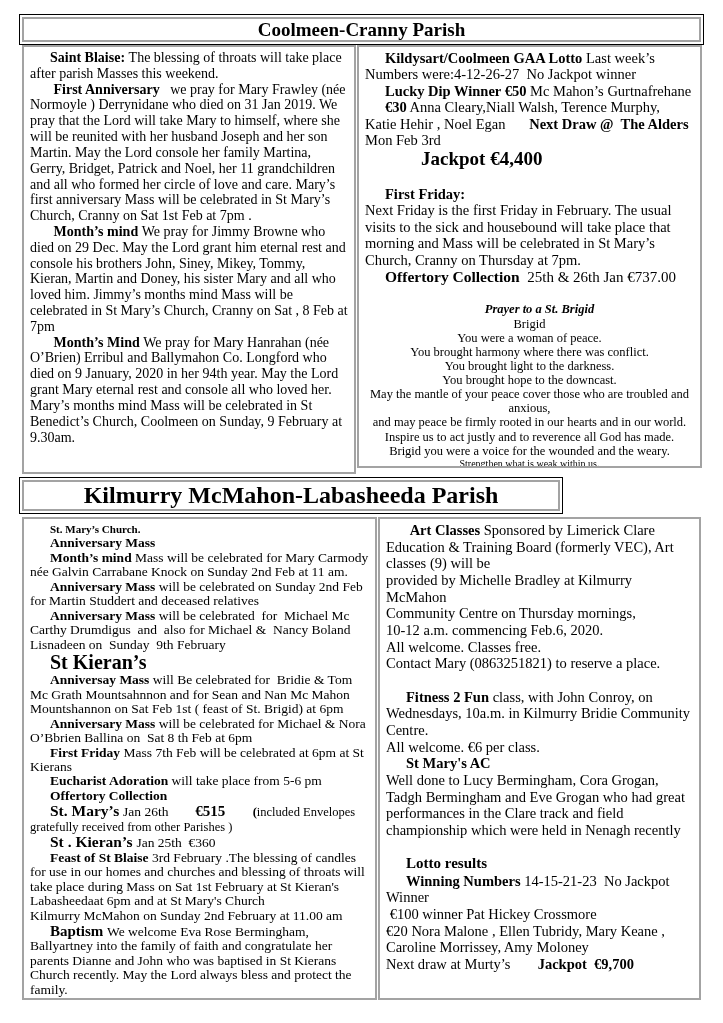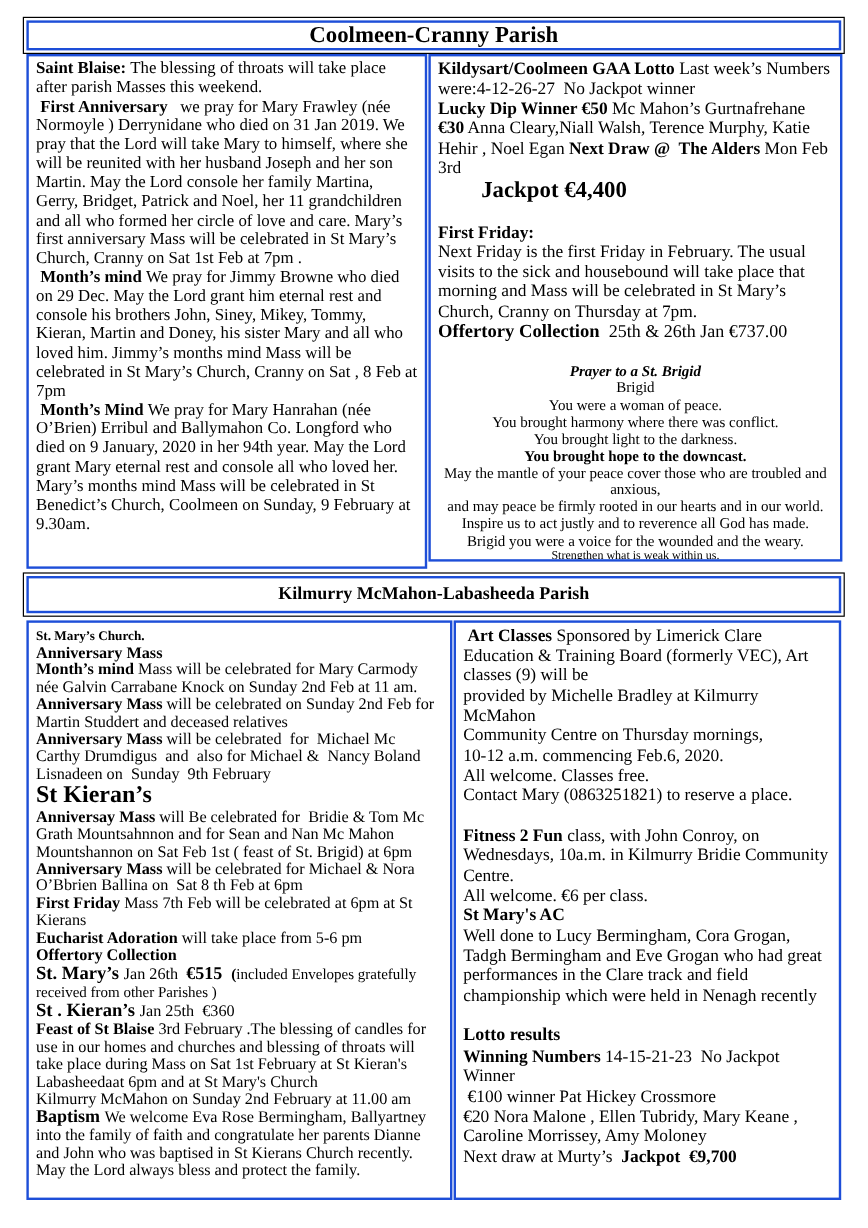--- a/index.html
+++ b/index.html
@@ -3,41 +3,41 @@
 <meta charset="utf-8">
 <style>
   html,body { margin:0; padding:0; }
   body {
     width:723px; height:1023px; background:#ffffff; position:relative;
     font-family:"Liberation Serif", serif; color:#000;
     -webkit-font-smoothing:antialiased;
   }
   .hbox, .cbox {
     position:absolute; box-sizing:border-box; background:#fff;
-    border:2px solid #1d4ed8; overflow:hidden;
+    border:2px solid #a3a3a3; overflow:hidden;
   }
   .hbox {
     outline:1px solid #000; outline-offset:2px;
     text-align:center; font-weight:bold;
     display:flex; align-items:center; justify-content:center;
   }
   .h1 { left:22px; top:17px;  width:679px; height:25px; font-size:19px; }
-  .h2 { left:22px; top:480px; width:679px; height:31px; font-size:15px; }
+  .h2 { left:22px; top:480px; width:538px; height:31px; font-size:24px; }
   .cbox { padding:3px 6px; }
   .left1  { left:22px;  top:45px;  width:334px; height:429px; }
   .right1 { left:357px; top:45px;  width:345px; height:423px; }
   .left2  { left:22px;  top:517px; width:355px; height:483px; }
   .right2 { left:378px; top:517px; width:323px; height:483px; }
   .para { white-space:pre-wrap; font-size:14px; line-height:1.14; }
   .left1 .para  { line-height:1.13; }
   .right1 .para { font-size:14.5px; line-height:1.13; }
   .left2 .para  { font-size:13.5px; line-height:1.07; }
   .right2 .para { font-size:14.5px; line-height:1.15; }
   .center { text-align:center; }
-  .b { font-weight:bold; }
+  .b { font-weight:bold;margin-left:20px; }
   .i { font-style:italic; }
 </style>
 </head>
 <body>
 
 <div>
 
   <div class="hbox h1">
     <span>Coolmeen-Cranny Parish</span>
   </div>
@@ -57,21 +57,21 @@
       <div class="para"><span>&nbsp;</span></div>
       <div class="para"><span class="b">First Friday:</span></div>
       <div class="para"><span>Next Friday is the first Friday in February. The usual visits to the sick and housebound will take place that morning and Mass will be celebrated in St Mary’s Church, Cranny on Thursday at 7pm.</span></div>
       <div class="para"><span class="b" style="font-size: 15.5px;">Offertory Collection</span><span style="font-size: 15px;">  25th &amp; 26th Jan €737.00</span></div>
       <div class="para"><span style="font-size: 12px;">&nbsp;</span></div>
       <div class="para center" style="font-size: 12.5px;"><span class="b i">Prayer to a St. Brigid</span></div>
       <div class="para center" style="font-size: 12.5px;"><span>Brigid</span></div>
       <div class="para center" style="font-size: 12.5px;"><span>You were a woman of peace.</span></div>
       <div class="para center" style="font-size: 12.5px;"><span>You brought harmony where there was conflict.</span></div>
       <div class="para center" style="font-size: 12.5px;"><span>You brought light to the darkness.</span></div>
-      <div class="para center" style="font-size: 12.5px; font-weight: bold;"><span>You brought hope to the downcast.</span></div>
+      <div class="para center" style="font-size: 12.5px;"><span>You brought hope to the downcast.</span></div>
       <div class="para center" style="font-size: 12.5px;"><span>May the mantle of your peace cover those who are troubled and anxious,</span></div>
       <div class="para center" style="font-size: 12.5px;"><span>and may peace be firmly rooted in our hearts and in our world.</span></div>
       <div class="para center" style="font-size: 12.5px;"><span>Inspire us to act justly and to reverence all God has made.</span></div>
       <div class="para center" style="font-size: 12.5px;"><span>Brigid you were a voice for the wounded and the weary.</span></div>
       <div class="para center" style="font-size: 10px;"><span>Strengthen what is weak within us.</span></div>
     </div>
 
   <div class="hbox h2">
     <span>Kilmurry McMahon-Labasheeda Parish</span>
   </div>

